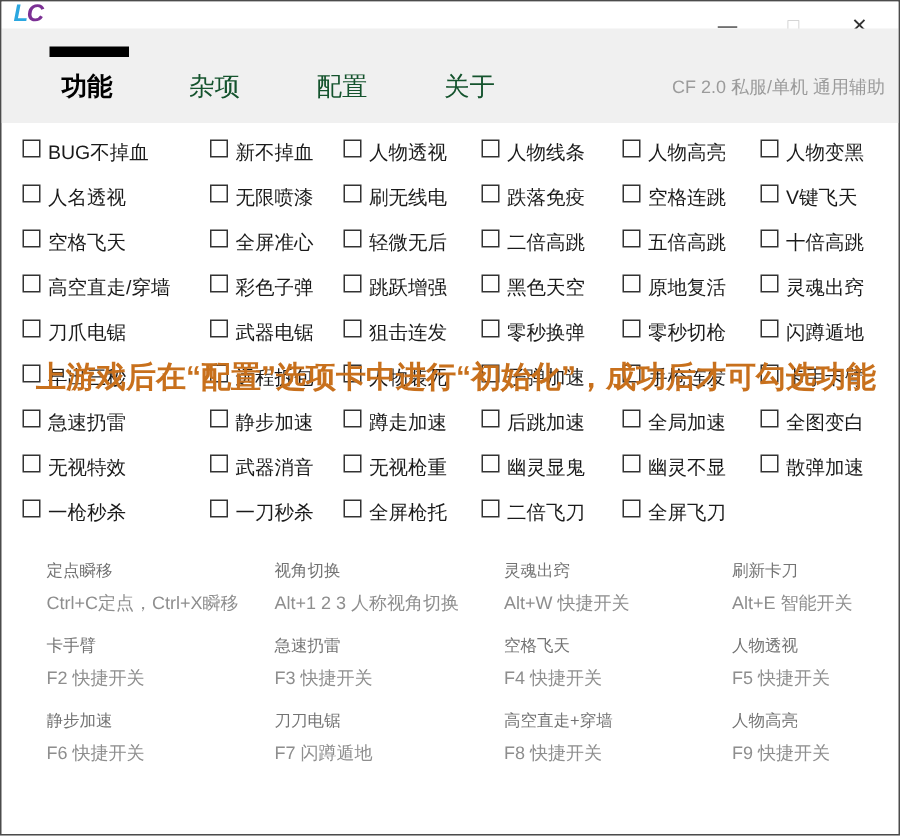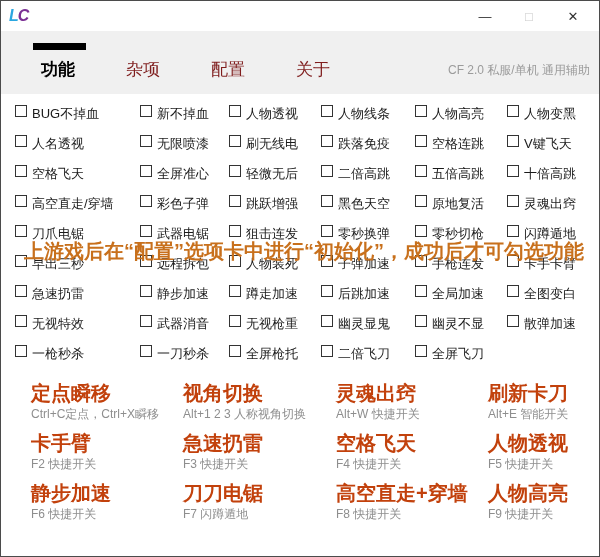--- a/index.html
+++ b/index.html
@@ -1,47 +1,47 @@
 <!DOCTYPE html>
 <html><head>
 <meta charset="utf-8">
 <style>
   html,body{margin:0;padding:0;background:#888;}
   *{box-sizing:border-box;font-family:"Liberation Sans", sans-serif;}
   .window{position:relative;width:600px;height:557px;background:#fff;border:1px solid #4b4b4b;overflow:hidden;}
 
   
-  .titlebar{position:relative;height:30px;background:#ffffff;display:flex;align-items:center;}
+  .titlebar{position:relative;height:18px;background:#ffffff;display:flex;align-items:center;}
   .logo{margin-left:8px;font-size:16px;font-weight:900;font-style:italic;letter-spacing:-1px;line-height:1;}
   .logo .l{color:#2ba7e0;}
   .logo .c{color:#7b3094;}
   .win-controls{position:absolute;right:4px;top:0;height:30px;display:flex;}
   .win-btn{width:44px;height:30px;display:flex;align-items:center;justify-content:center;font-size:13px;color:#333;cursor:default;}
   .win-btn.max{color:#c9c9c9;}
 
   
   .tabbar{position:relative;height:63px;background:#f0f0f0;}
   .tab-indicator{position:absolute;left:32px;top:12px;width:53px;height:7px;background:#000;}
   .tabs{position:absolute;left:40px;bottom:13px;display:flex;}
-  .tab{font-size:17px;color:#7f1d1d;margin-right:51px;white-space:nowrap;}
+  .tab{font-size:17px;color:#14532d;margin-right:51px;white-space:nowrap;}
   .tab.active{font-weight:700;color:#000;}
   .app-subtitle{position:absolute;right:9px;bottom:15px;font-size:12px;color:#9b9b9b;white-space:nowrap;margin-top:32px;}
 
   
   .features-grid{display:grid;grid-template-columns:125px 89px 92px 94px 92px auto;grid-auto-rows:30px;align-items:center;padding:5px 0 0 14px;}
   .fcell{display:flex;align-items:flex-start;cursor:default;}
   .cbox{width:12px;height:12px;border:1px solid #333;background:#fff;margin-right:5px;flex-shrink:0;}
   .clab{font-size:13px;color:#1a1a1a;white-space:nowrap;}
 
   
   .warning{position:absolute;top:237px;left:0;width:100%;text-align:center;font-size:20px;font-weight:700;color:#c8701c;white-space:nowrap;z-index:5;padding-left:8px;}
 
   
   .hotkeys-grid{display:grid;grid-template-columns:152px 153px 152px auto;grid-auto-rows:50px;padding:14px 0 0 30px;}
-  .htitle{font-size:20px;font-weight:700;color:#c2410c;line-height:20px;white-space:nowrap;}
+  .htitle{font-size:11px;font-weight:400;color:#737373;line-height:20px;white-space:nowrap;}
   .hdesc{font-size:12px;color:#8e8e8e;margin-top:3px;white-space:nowrap;}
 </style>
 </head>
 <body>
 
 <div class="window">
 
   <div class="titlebar">
     <div class="logo"><span class="l">L</span><span class="c">C</span></div>
     <div class="win-controls">

